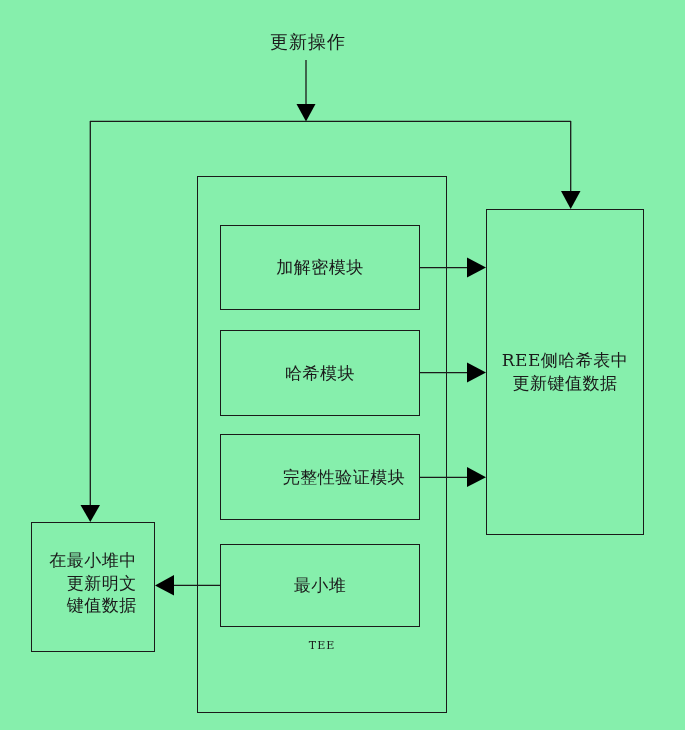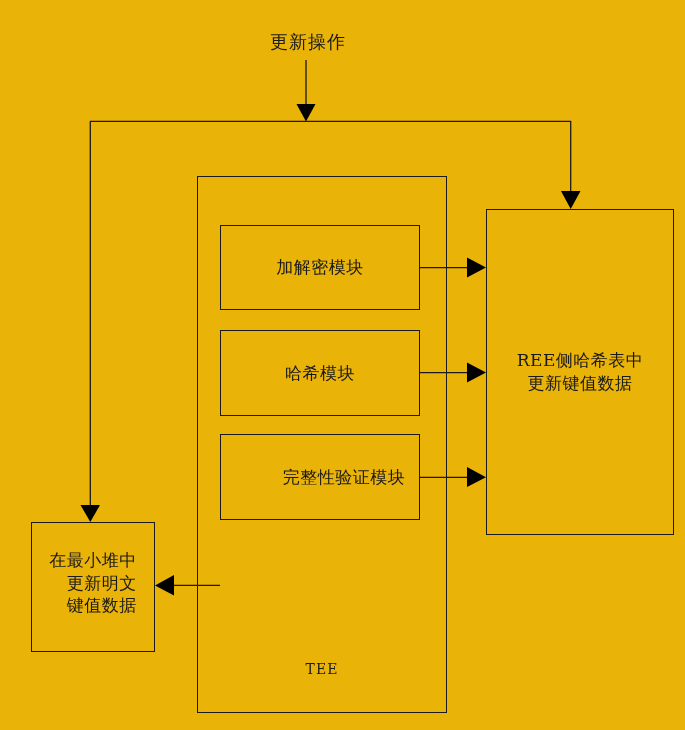--- a/index.html
+++ b/index.html
@@ -4,21 +4,21 @@
 <style>
   html, body {
     margin: 0;
     padding: 0;
     background: #ffffff;
   }
   #canvas {
     position: relative;
     width: 685px;
     height: 730px;
-    background: #eab308;
+    background: #86efac;
     overflow: hidden;
     font-family: "DejaVu Serif", "Liberation Serif", serif;
     color: #1a1a1a;
   }
   .box {
     position: absolute;
     box-sizing: border-box;
     border: 1.4px solid #1a1a1a;
     background: transparent;
     display: flex;
@@ -37,24 +37,24 @@
     left: 197px;
     top: 176px;
     width: 250px;
     height: 537px;
     box-sizing: border-box;
     border: 1.4px solid #1a1a1a;
   }
   #tee-label {
     position: absolute;
     left: 197px;
-    top: 661px;
+    top: 639px;
     width: 250px;
     text-align: center;
-    font-size: 14px;
+    font-size: 11px;
     letter-spacing: 1px;
   }
   #diagram-title {
     position: absolute;
     left: 208px;
     top: 30px;
     width: 200px;
     text-align: center;
     font-size: 18px;
     letter-spacing: 1px;
@@ -131,25 +131,28 @@
   </div>
 
   <div class="box" style="left:220px; top:225px; width:200px; height:85px;">
     <span class="box-label">加解密模块</span>
   </div>
 
   <div class="box" style="left:220px; top:434px; width:200px; height:86px;padding-left:48px;">
     <span class="box-label">完整性验证模块</span>
   </div>
 
+  <div class="box" style="left:220px; top:544px; width:200px; height:83px;">
+    <span class="box-label">最小堆</span>
+  </div>
 
   <div class="box" style="left:31px; top:522px; width:124px; height:130px;">
     <span class="box-label" style="margin-top:-8px;text-align:right;">在最小堆中
 更新明文
 键值数据</span>
   </div>
 
-  <div class="box" style="left:486px; top:209px; width:188px; height:326px;">
+  <div class="box" style="left:486px; top:209px; width:158px; height:326px;">
     <span class="box-label">REE侧哈希表中
 更新键值数据</span>
   </div>
 
 </div>
 
 </body></html>

